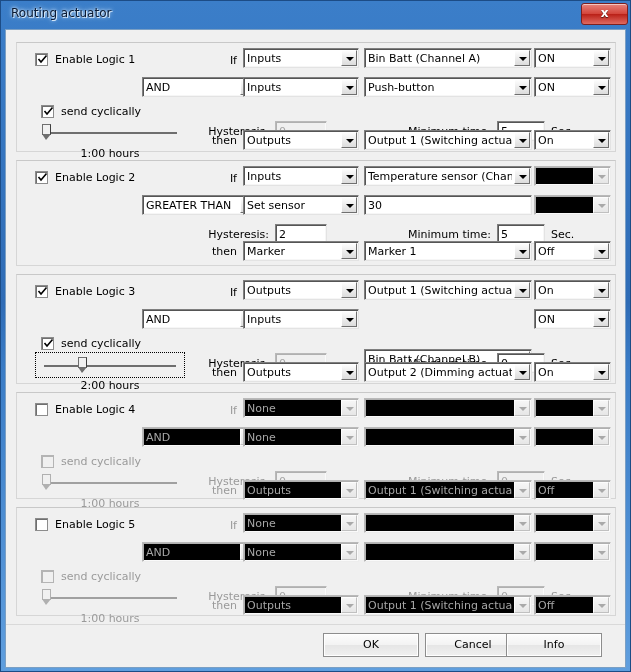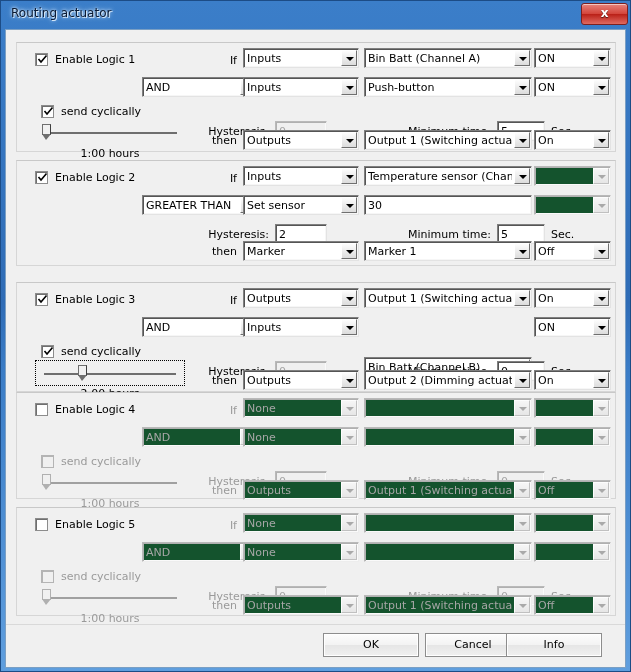--- a/index.html
+++ b/index.html
@@ -94,21 +94,21 @@
     box-sizing:border-box;
   }
   .combo .arrow{
     position:absolute;left:4px;top:6px;
     width:0;height:0;
     border-left:4px solid transparent;
     border-right:4px solid transparent;
     border-top:4px solid #000;
   }
   .combo.dis{
-    background:#14532d;
+    background:#000000;
     border-color:#b9b9b9 #ededed #ededed #b9b9b9;
     box-shadow:inset 1px 1px 0 #b0b0b0, inset -1px -1px 0 #fafafa;
   }
   .combo.dis .ctext{color:#a6a6a6;}
   .combo.dis .cbtn{background:linear-gradient(to bottom,#f6f6f6,#e6e6e6);border-color:#fdfdfd #c0c0c0 #c0c0c0 #fdfdfd;}
   .combo.dis .arrow{border-top-color:#a9a9a9;}
 
   
   .edit{
     position:absolute;height:20px;box-sizing:border-box;
@@ -345,21 +345,21 @@
               <span class="arrow"></span>
             </span>
           </div>
           <div class="combo" style="left:517px;top:80px;width:77px;">
             <span class="ctext">Off</span>
             <span class="cbtn">
               <span class="arrow"></span>
             </span>
           </div>
         </div>
-        <div class="group" style="top:252px;height:110px;">
+        <div class="group" style="top:244px;height:110px;">
           <div class="cb" style="left:18px;top:10px;">
             <svg class="tick" viewBox="0 0 11 11">
               <path d="M1.5 5 L4 8 L9.5 1.5" fill="none" stroke="#000" stroke-width="1.6"></path>
             </svg>
           </div>
           <div class="lbl" style="left:38px;top:10px;">Enable Logic 3</div>
           <div class="lbl r" style="left:190px;top:11px;width:30px;">If</div>
           <div class="combo" style="left:226px;top:5px;width:116px;">
             <span class="ctext">Outputs</span>
             <span class="cbtn">

